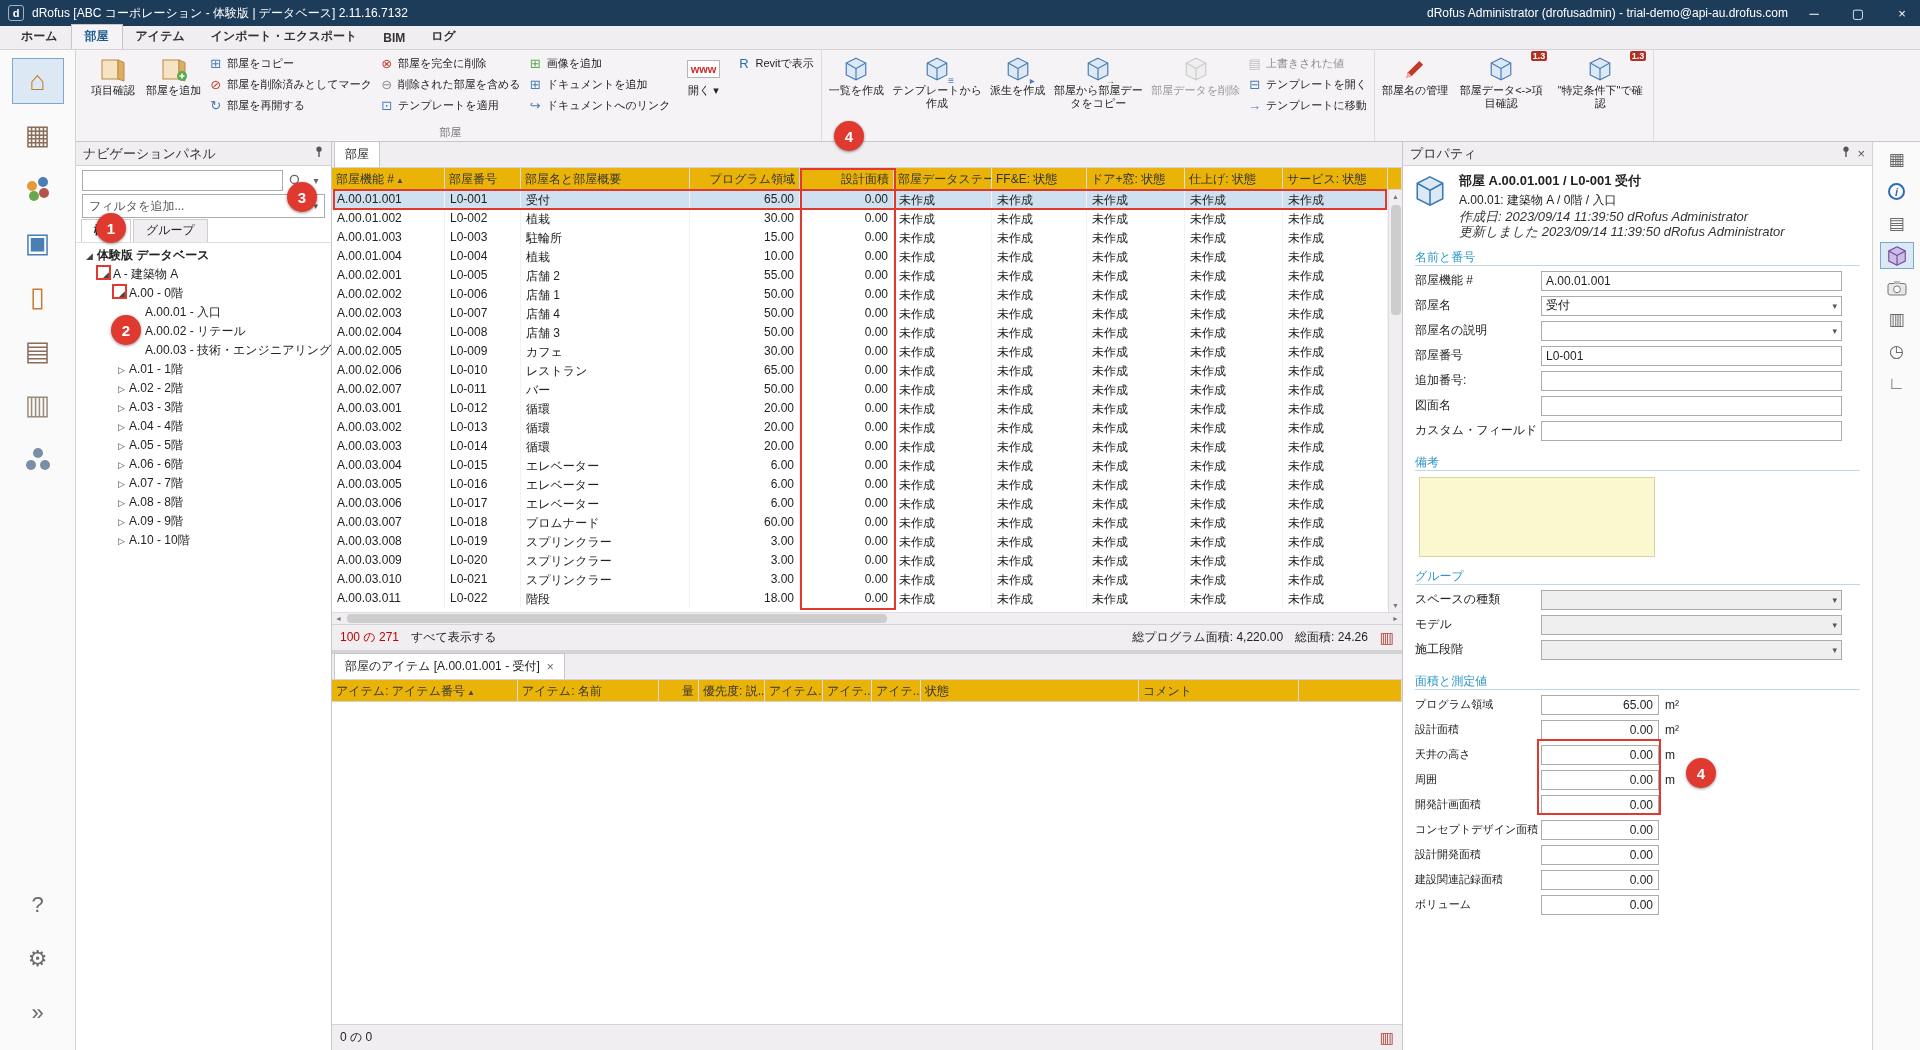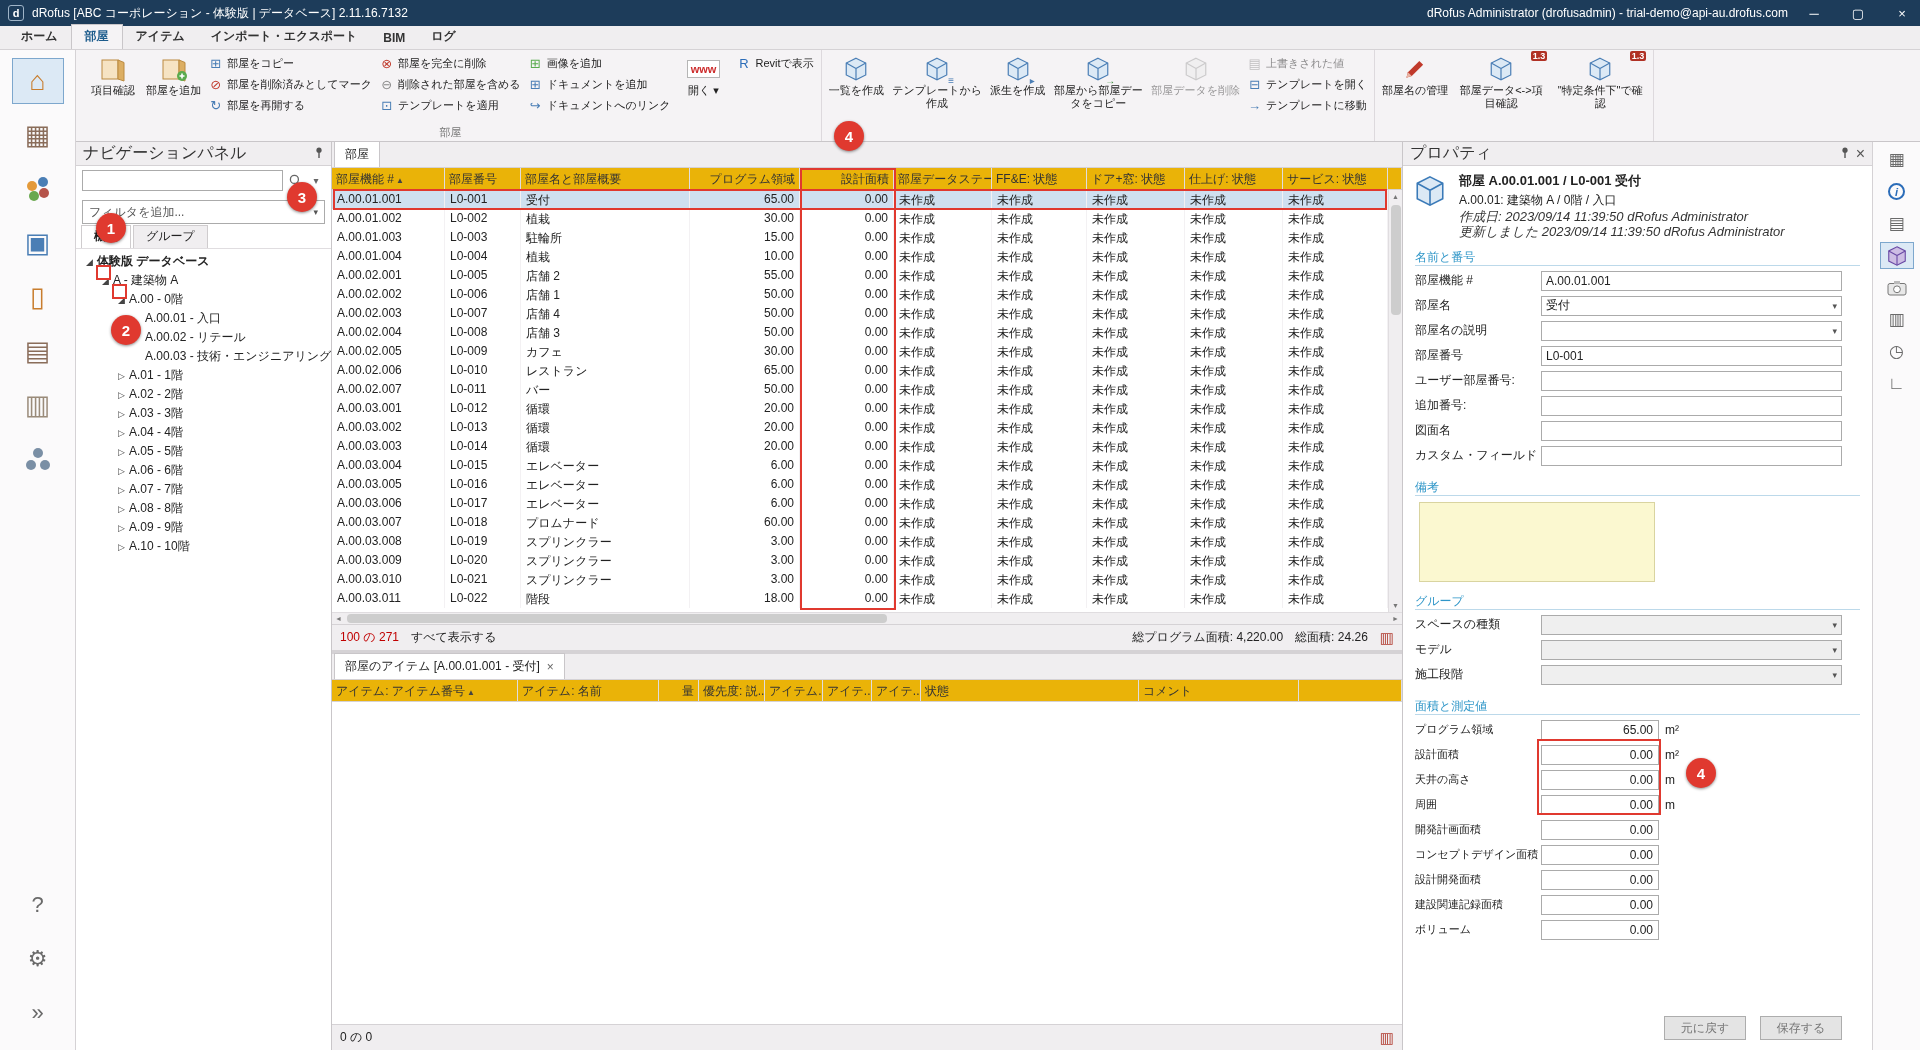--- a/index.html
+++ b/index.html
@@ -43,25 +43,25 @@
   .rcol { display:flex; flex-direction:column; gap:4px; padding-top:3px; }
   .rsmall { display:flex; align-items:center; gap:4px; font-size:11px; height:17px; white-space:nowrap; padding:0 2px; }
   .rsmall .sic { width:15px; text-align:center; font-size:13px; }
   .badge13 { position:absolute; top:-1px; right:2px; background:#b03124; color:#fff; font-size:9px; padding:0 2px; border-radius:2px; font-weight:bold; }
   .wwwbox { display:inline-block; padding:2px 3px; border:1px solid #b5b5b5; background:#fff; color:#cc2b2b; font-weight:bold; font-size:11px; }
 
   .content { flex:1; display:flex; }
 
   
   .navpanel { width:256px; background:#fff; border-right:1px solid #c9c6c9; display:flex; flex-direction:column; }
-  .panelhead { height:24px; background:#f0eef0; border-bottom:1px solid #d5d2d5; display:flex; align-items:center; padding:0 7px; font-size:16px; color:#333; gap:6px; flex:none; }
+  .panelhead { height:24px; background:#f0eef0; border-bottom:1px solid #d5d2d5; display:flex; align-items:center; padding:0 7px; font-size:13px; color:#333; gap:6px; flex:none; }
   .searchrow { height:28px; display:flex; align-items:center; padding:3px 6px; gap:3px; flex:none; }
   .searchinput { flex:1; height:21px; border:1px solid #ababab; padding:0 5px; font-size:12px; font-family:inherit; }
   .magbtn, .caretbtn { width:18px; height:20px; display:flex; align-items:center; justify-content:center; color:#666; font-size:10px; }
-  .filterrow { height:24px; margin:6px 6px 3px 6px; border:1px solid #ababab; background:#fff; display:flex; align-items:center; padding:0 6px; color:#555; font-size:12px; flex:none; }
+  .filterrow { height:24px; margin:0 6px 3px 6px; border:1px solid #ababab; background:#fff; display:flex; align-items:center; padding:0 6px; color:#555; font-size:12px; flex:none; }
   .navtabs { display:flex; padding:0 5px; gap:2px; border-bottom:1px solid #e0dde0; height:22px; align-items:flex-end; flex:none; }
   .ntab { padding:2px 12px 3px 12px; font-size:12px; border:1px solid #cfccce; border-bottom:none; background:#f0eef0; }
   .ntab.active { background:#fff; font-weight:bold; }
   .tree { flex:1; overflow:hidden; padding-top:3px; }
   .tnode { height:19px; display:flex; align-items:center; font-size:12px; white-space:nowrap; cursor:default; }
   .tnode.root { font-weight:bold; }
   .texp { width:15px; text-align:center; font-size:9px; color:#444; flex:none; }
 
   
   .center { width:1070px; display:flex; flex-direction:column; background:#e8e6e8; }
@@ -846,26 +846,20 @@
                     <span class="pcaret">▾</span>
                   </div>
                 </div>
                 <div class="pfield">
                   <div class="plabel">部屋番号</div>
                   <div class="pinput">
                     <span class="pval">L0-001</span>
                   </div>
                 </div>
                 <div class="pfield">
-                  <div class="plabel">ユーザー部屋番号:</div>
-                  <div class="pinput">
-                    <span class="pval"></span>
-                  </div>
-                </div>
-                <div class="pfield">
                   <div class="plabel">追加番号:</div>
                   <div class="pinput">
                     <span class="pval"></span>
                   </div>
                 </div>
                 <div class="pfield">
                   <div class="plabel">図面名</div>
                   <div class="pinput">
                     <span class="pval"></span>
                   </div>
@@ -944,24 +938,20 @@
                   <div class="plabel">建設関連記録面積</div>
                   <div class="ainput">0.00</div>
                   <span class="aunit"></span>
                 </div>
                 <div class="pfield">
                   <div class="plabel">ボリューム</div>
                   <div class="ainput">0.00</div>
                   <span class="aunit"></span>
                 </div>
               </div>
-          </div>
-          <div class="pfooter">
-            <div class="pbtn">元に戻す</div>
-            <div class="pbtn">保存する</div>
           </div>
         </div>
 
         <div class="rightstrip" id="rightstrip">
             <div class="rsico" style="color: rgb(106, 106, 106);">▦</div>
             <div class="rsico">
               <span class="infocirc">i</span>
             </div>
             <div class="rsico" style="color: rgb(106, 106, 106);">▤</div>
             <div class="rsico active">

